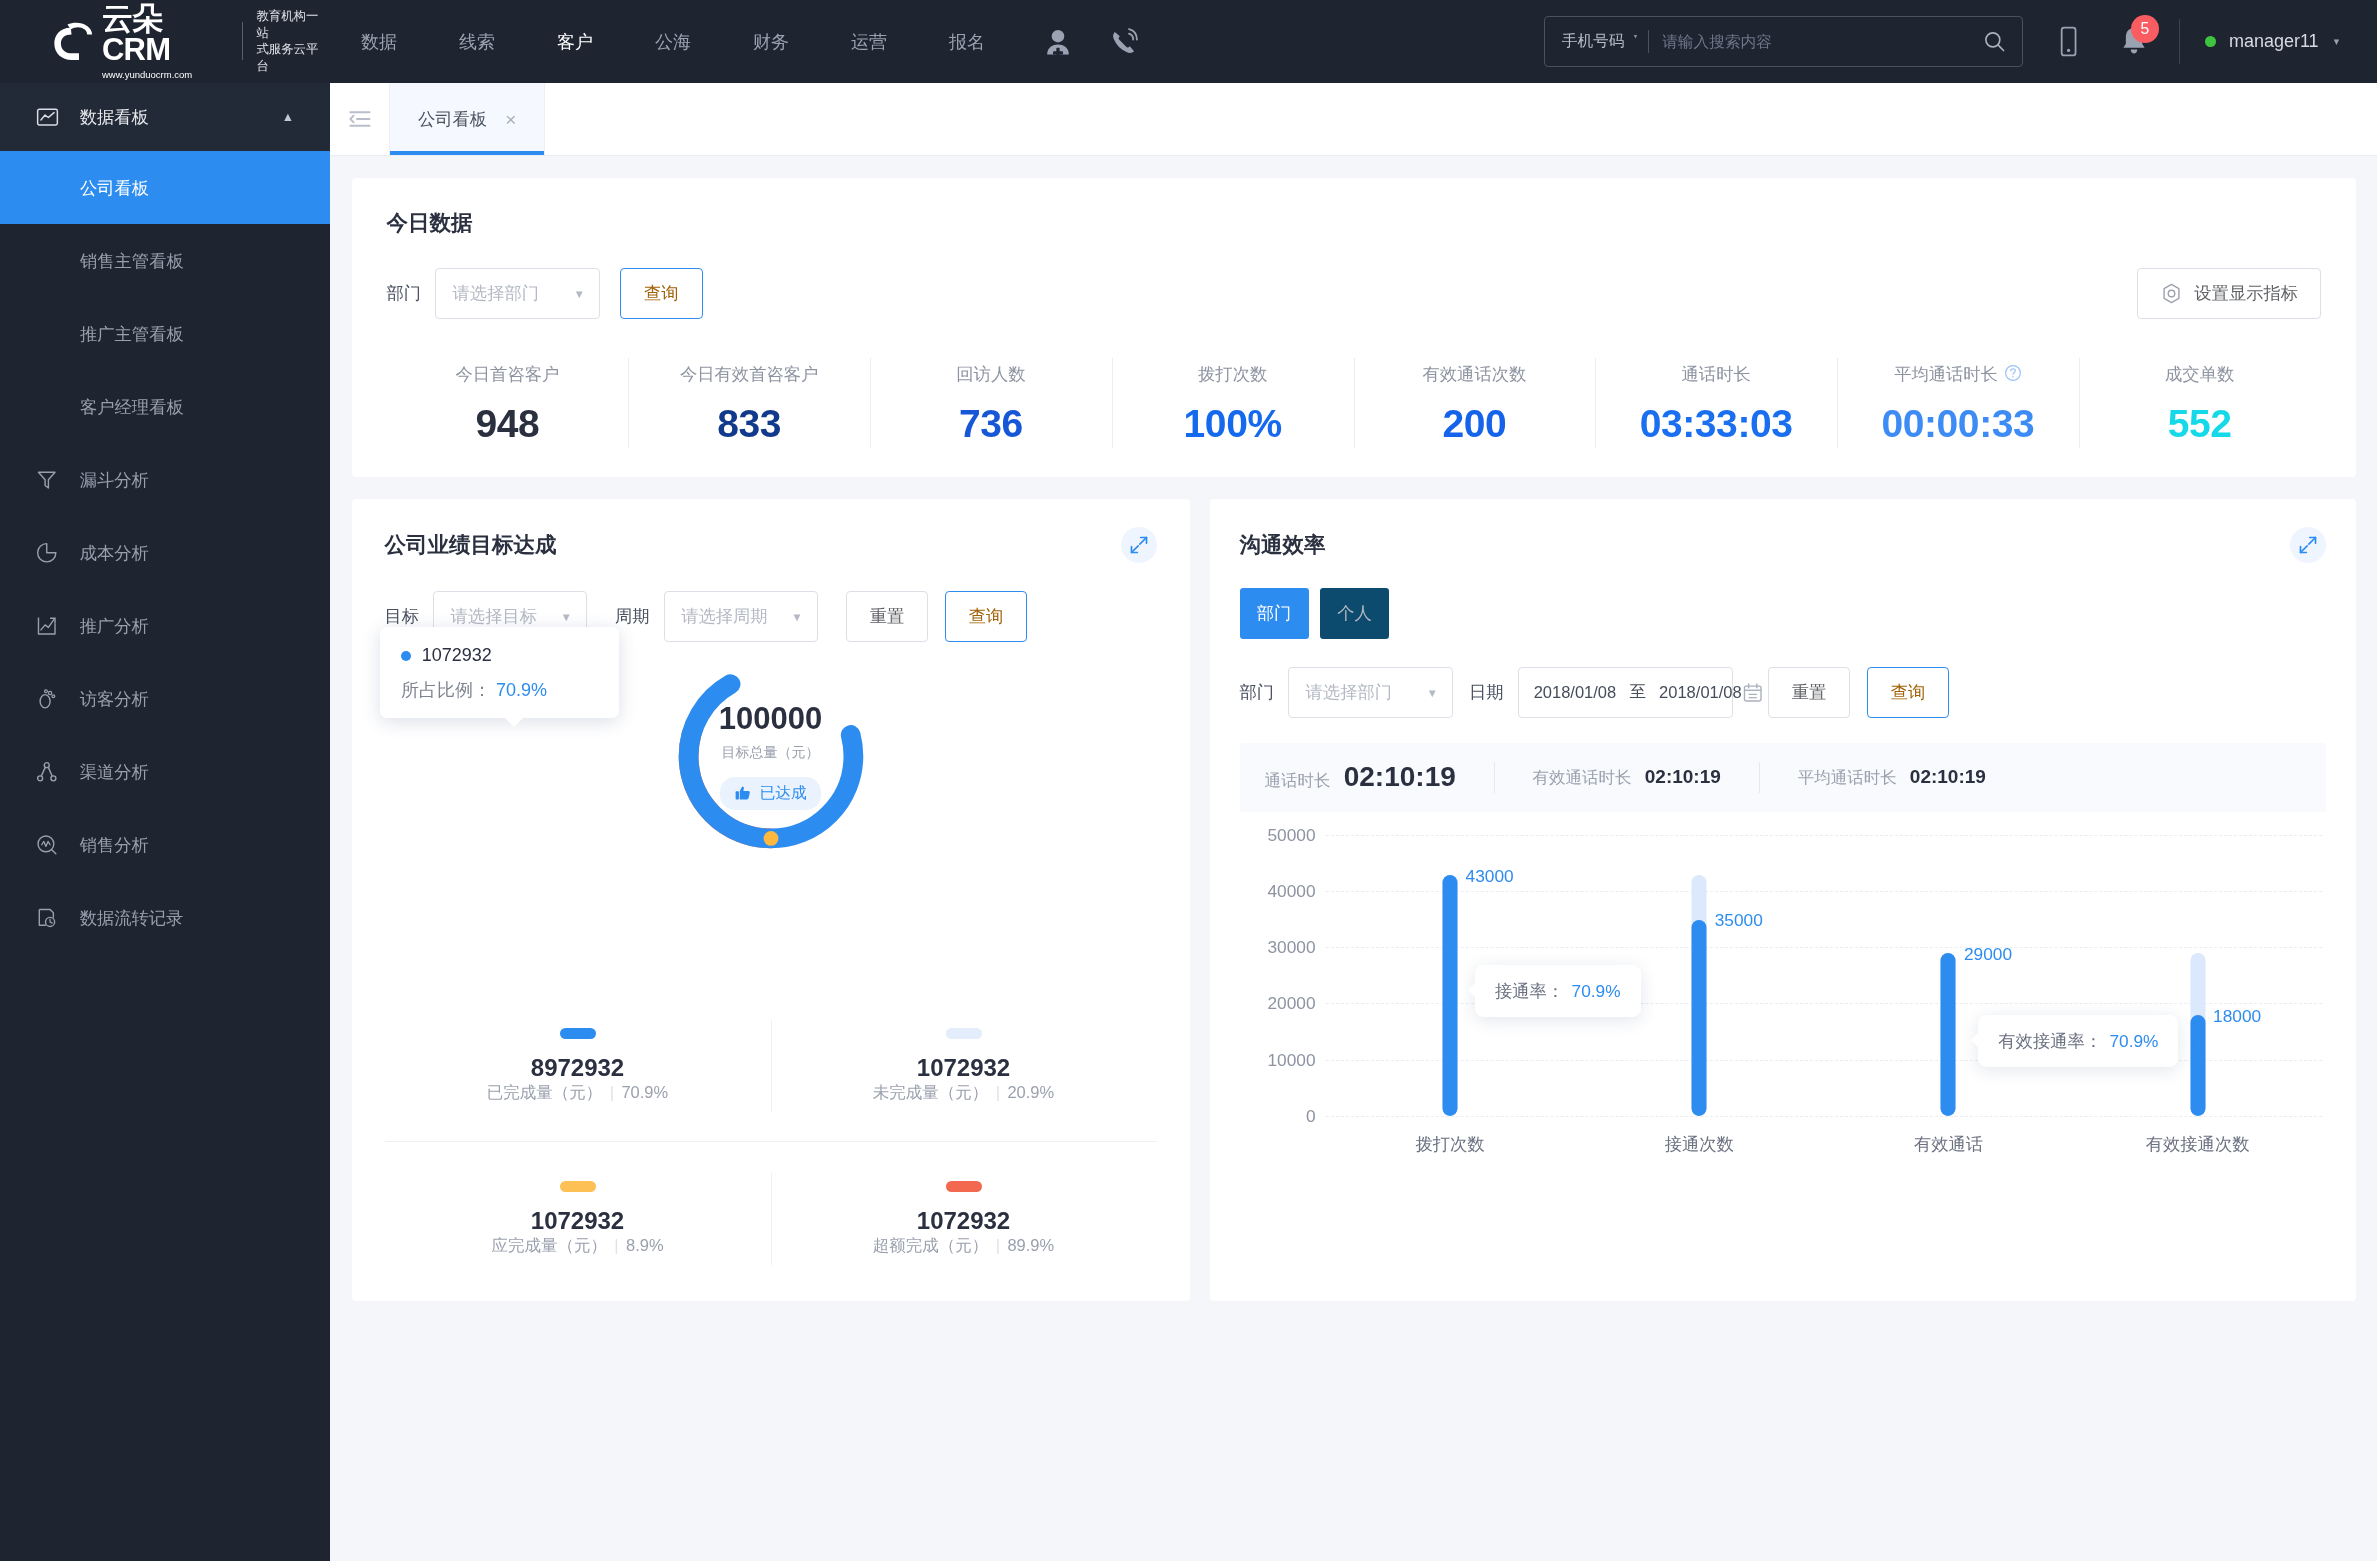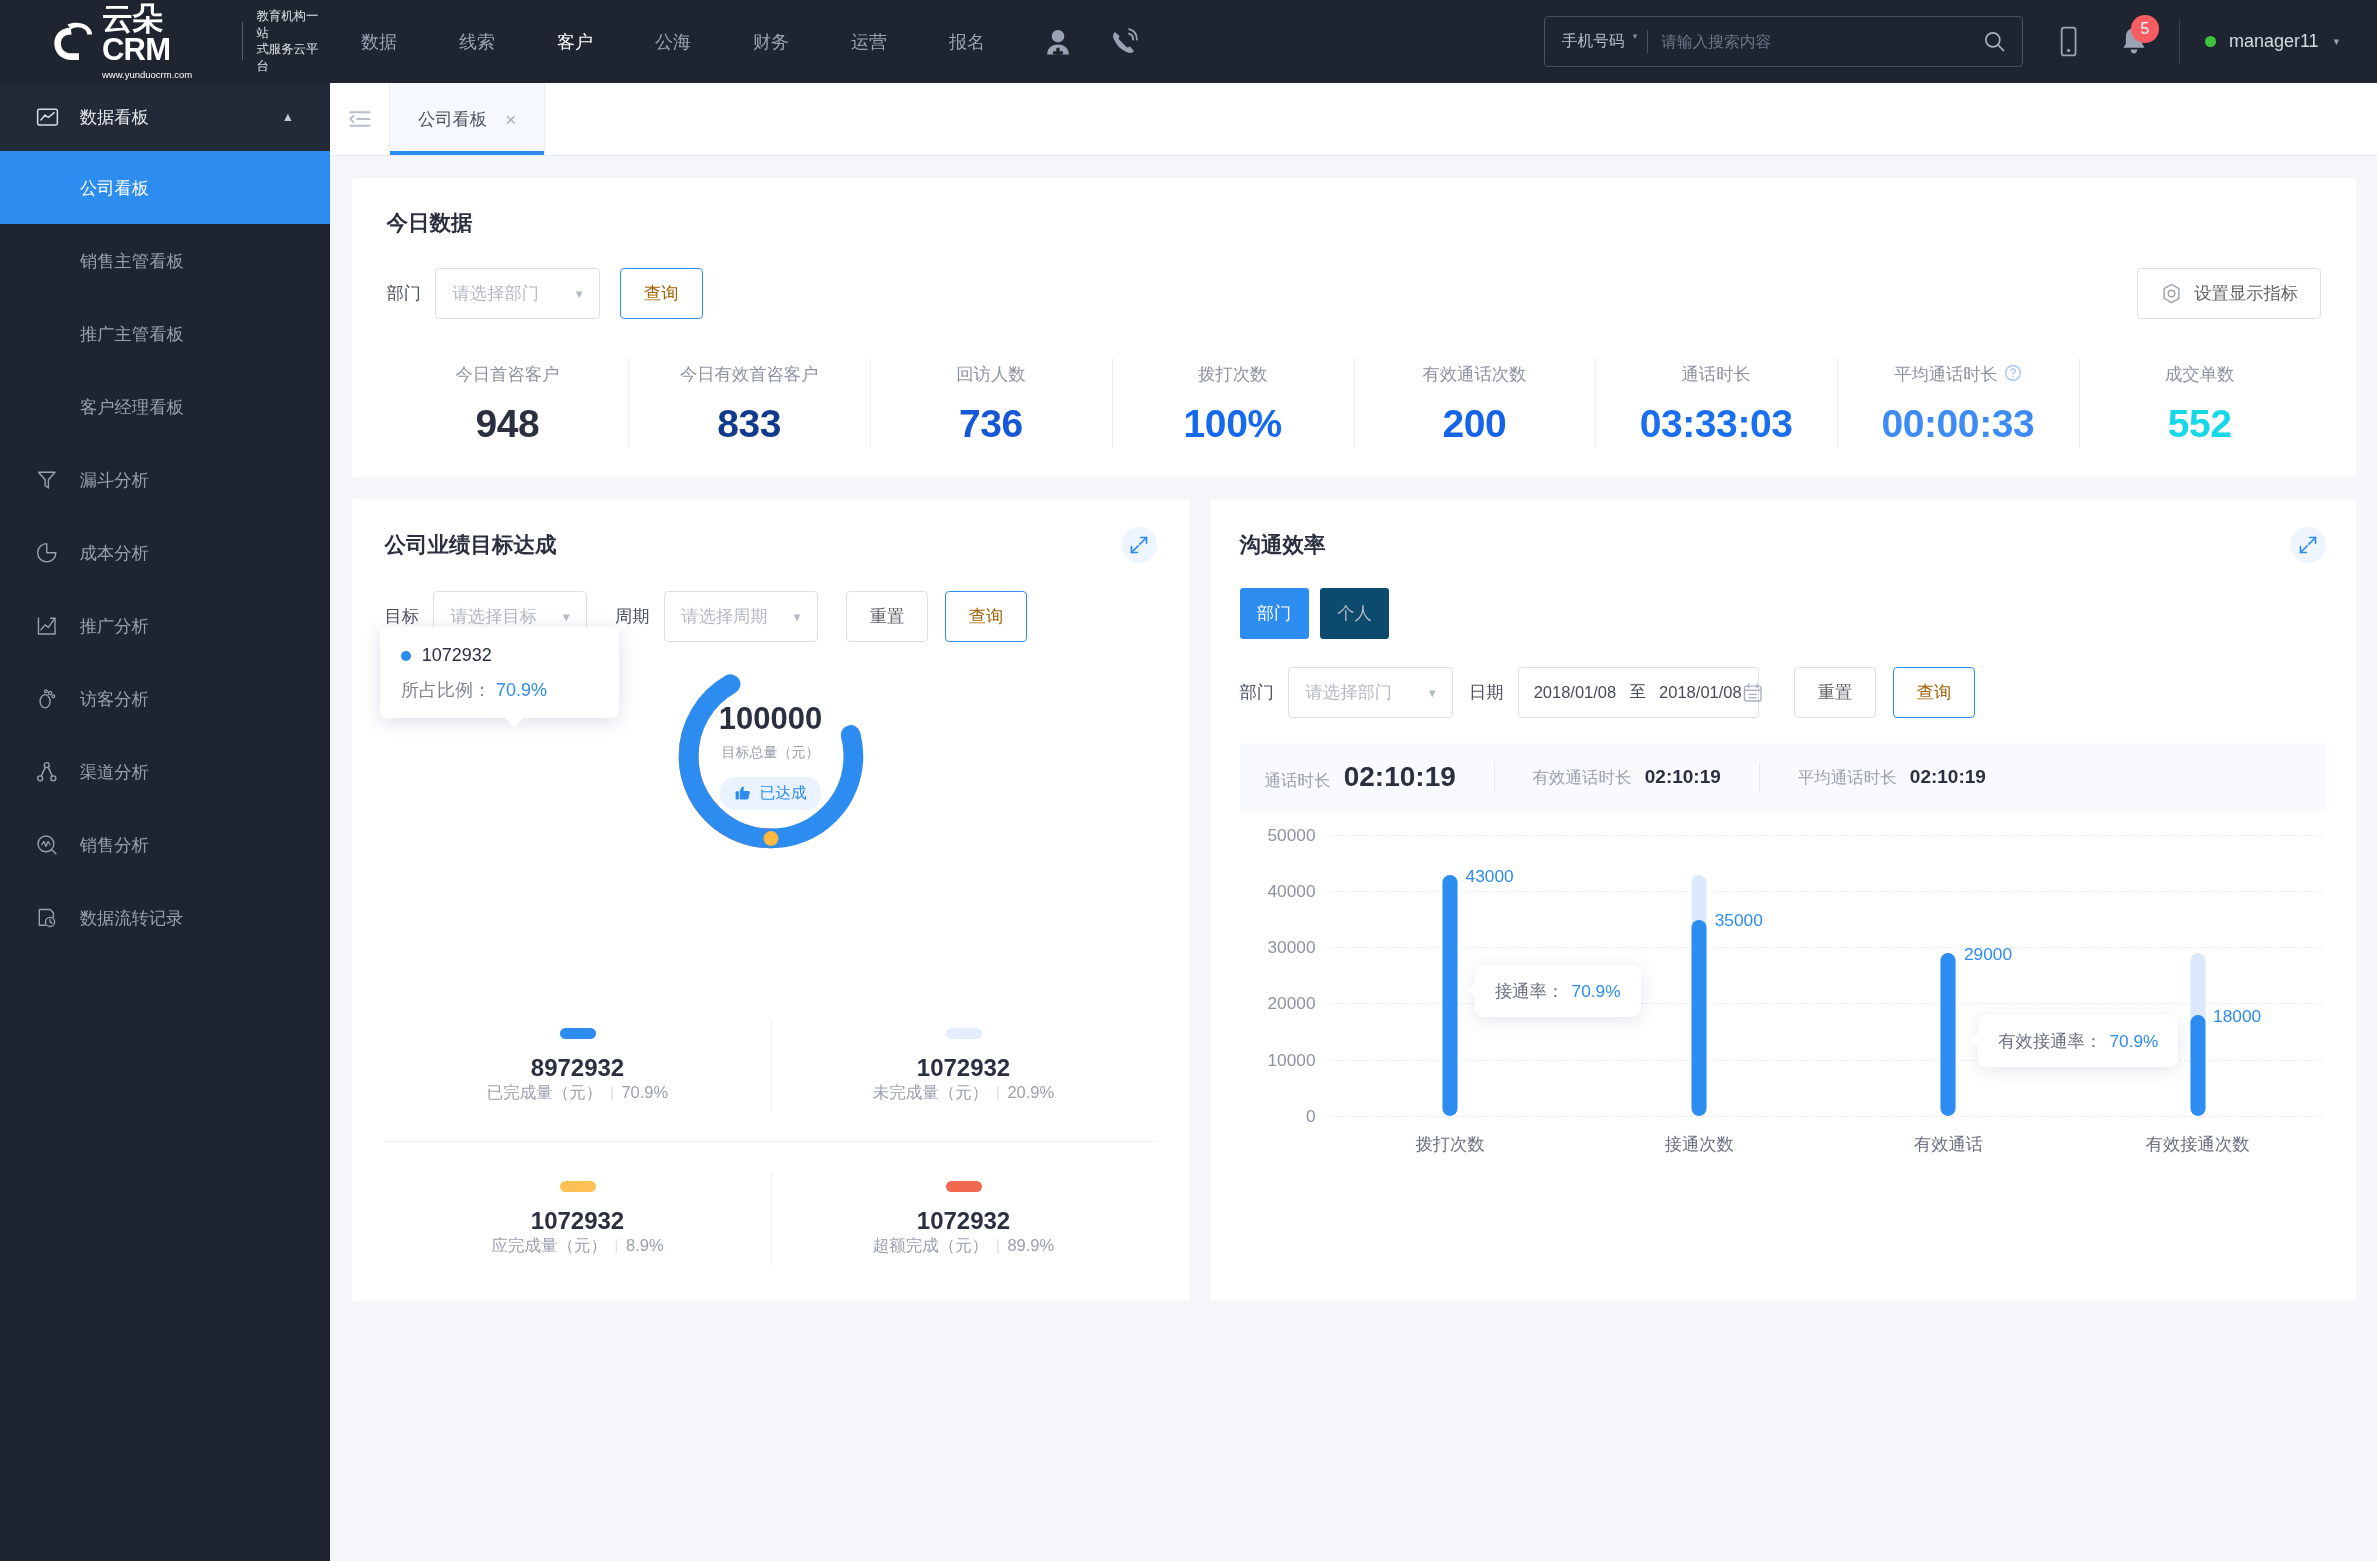--- a/index.html
+++ b/index.html
@@ -30,21 +30,21 @@
   .navitem.active { color: #ffffff; }
 
   .hdr-icons { display: flex; align-items: center; margin-left: 25px; gap: 33px; }
   .hdr-ico { width: 33px; height: 33px; display: flex; align-items: center; justify-content: center; cursor: pointer; }
 
   .searchwrap { margin-left: auto; display: flex; align-items: center; }
   .searchbox {
     display: flex; align-items: center; width: 479px; height: 51px;
     border: 0.8px solid #4a5161; border-radius: 4.1px; background: transparent;
   }
-  .search-sel { display: flex; align-items: flex-start; padding: 0 10px 0 16.5px; color: #b8bfcc; font-size: 15.7px; white-space: nowrap; cursor: pointer; }
+  .search-sel { display: flex; align-items: flex-start; padding: 0 10px 0 16.5px; color: #b8bfcc; font-size: 15.7px; white-space: nowrap; cursor: pointer; font-family: Liberation Mono, monospace; }
   .search-sel .caret { margin-left: 8.3px; font-size: 9px; color: #868e9e; }
   .search-vdiv { width: 0.8px; height: 23px; background: #4a5161; }
   .search-input {
     flex: 1; background: transparent; border: none; outline: none;
     color: #e6e9ef; font-size: 15.7px; padding: 0 13.2px;
     font-family: "Liberation Sans", sans-serif;
   }
   .search-input::placeholder { color: #6d7588; }
   .search-go { padding: 0 16.5px; cursor: pointer; display: flex; align-items: center; }
 
@@ -635,21 +635,21 @@
               <div class="seg-btn off">个人</div>
             </div>
 
             <div class="ctrls-row">
               <span class="flabel">部门</span>
               <div class="sel" style="width:165px">
                 <span class="ph">请选择部门</span>
                 <span class="cv">▼</span>
               </div>
               <span class="flabel" style="margin-left:16px">日期</span>
-              <div class="daterange" style="width:241px">
+              <div class="daterange" style="width:215px">
                 <span>2018/01/08</span>
                 <span class="dr-to">至</span>
                 <span>2018/01/08</span>
                 <span style="margin-left:auto;display:flex">
                   <svg width="21.5" height="21.5" viewBox="0 0 26 26">
                     <rect x="3" y="5" width="20" height="18" rx="2" stroke="#a9b0bd" stroke-width="1.7" fill="none"></rect>
                     <line x1="3" y1="10" x2="23" y2="10" stroke="#a9b0bd" stroke-width="1.7"></line>
                     <line x1="8" y1="2.5" x2="8" y2="7" stroke="#a9b0bd" stroke-width="1.7" stroke-linecap="round"></line>
                     <line x1="18" y1="2.5" x2="18" y2="7" stroke="#a9b0bd" stroke-width="1.7" stroke-linecap="round"></line>
                     <line x1="8" y1="15" x2="18" y2="15" stroke="#a9b0bd" stroke-width="1.5"></line>

